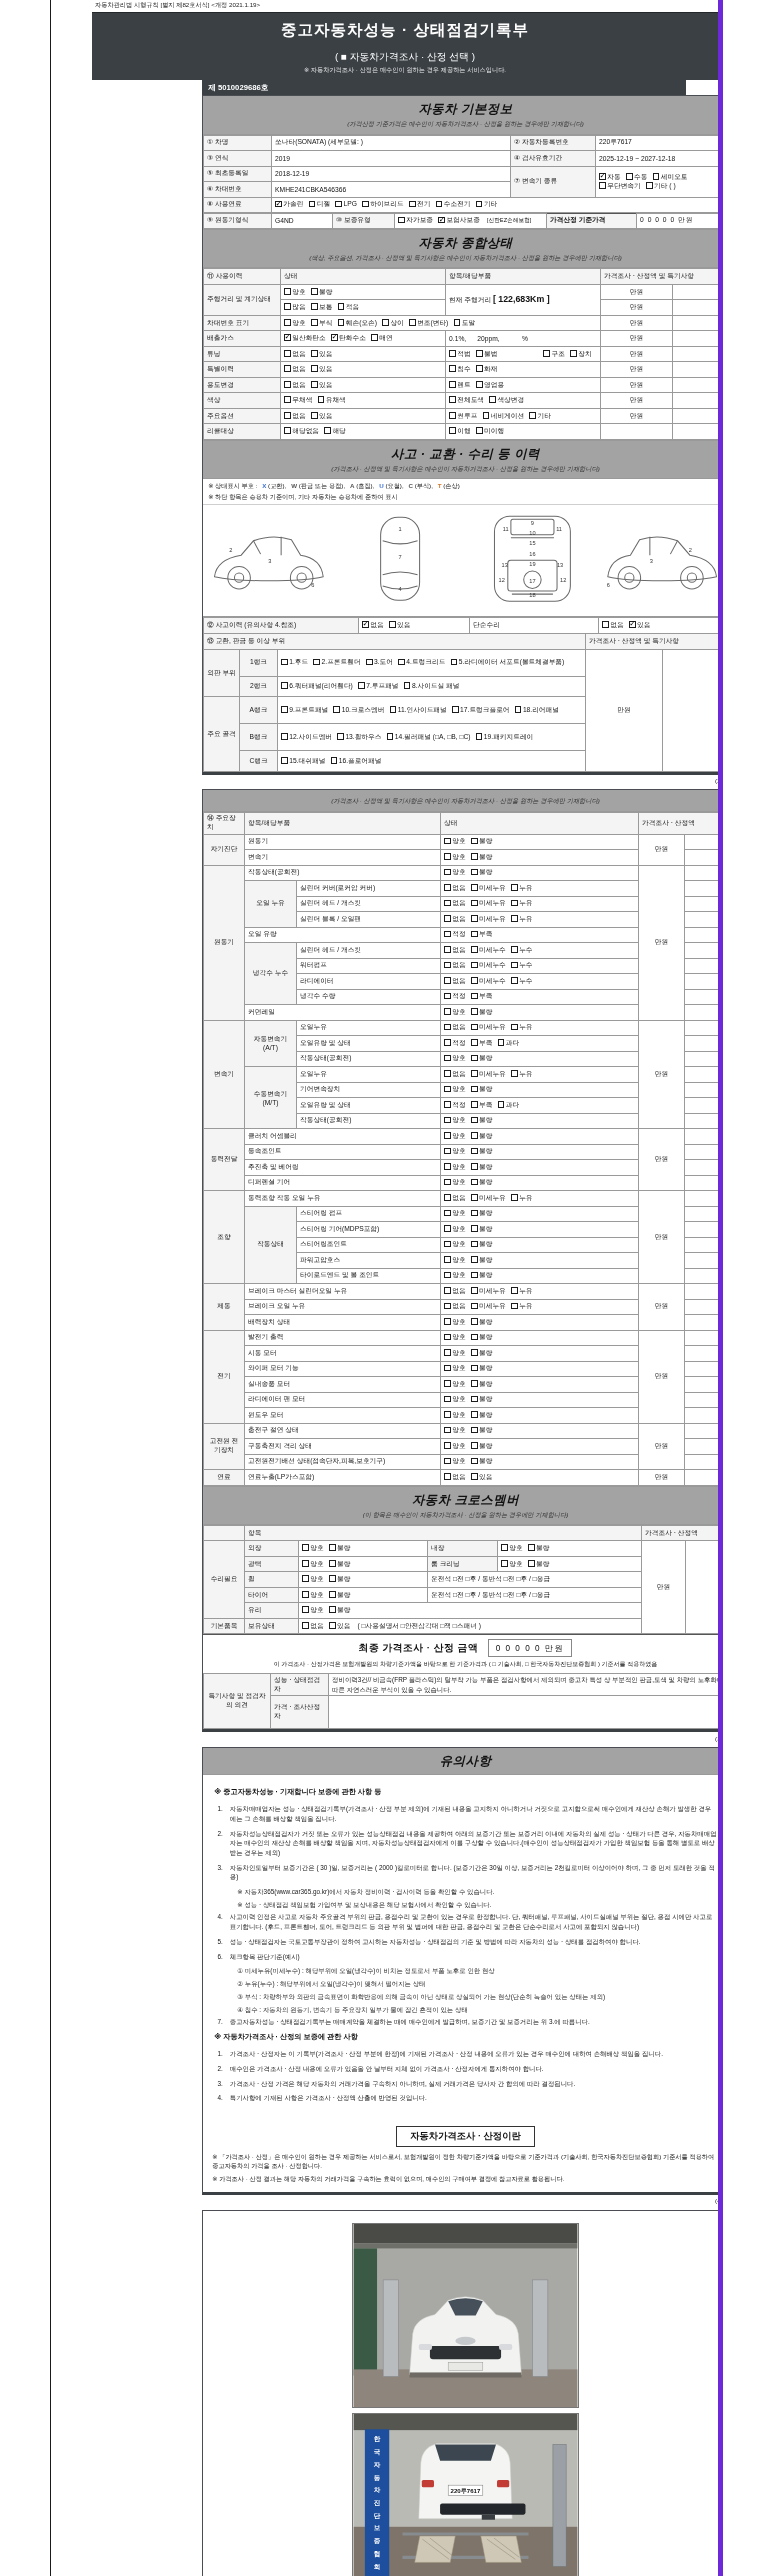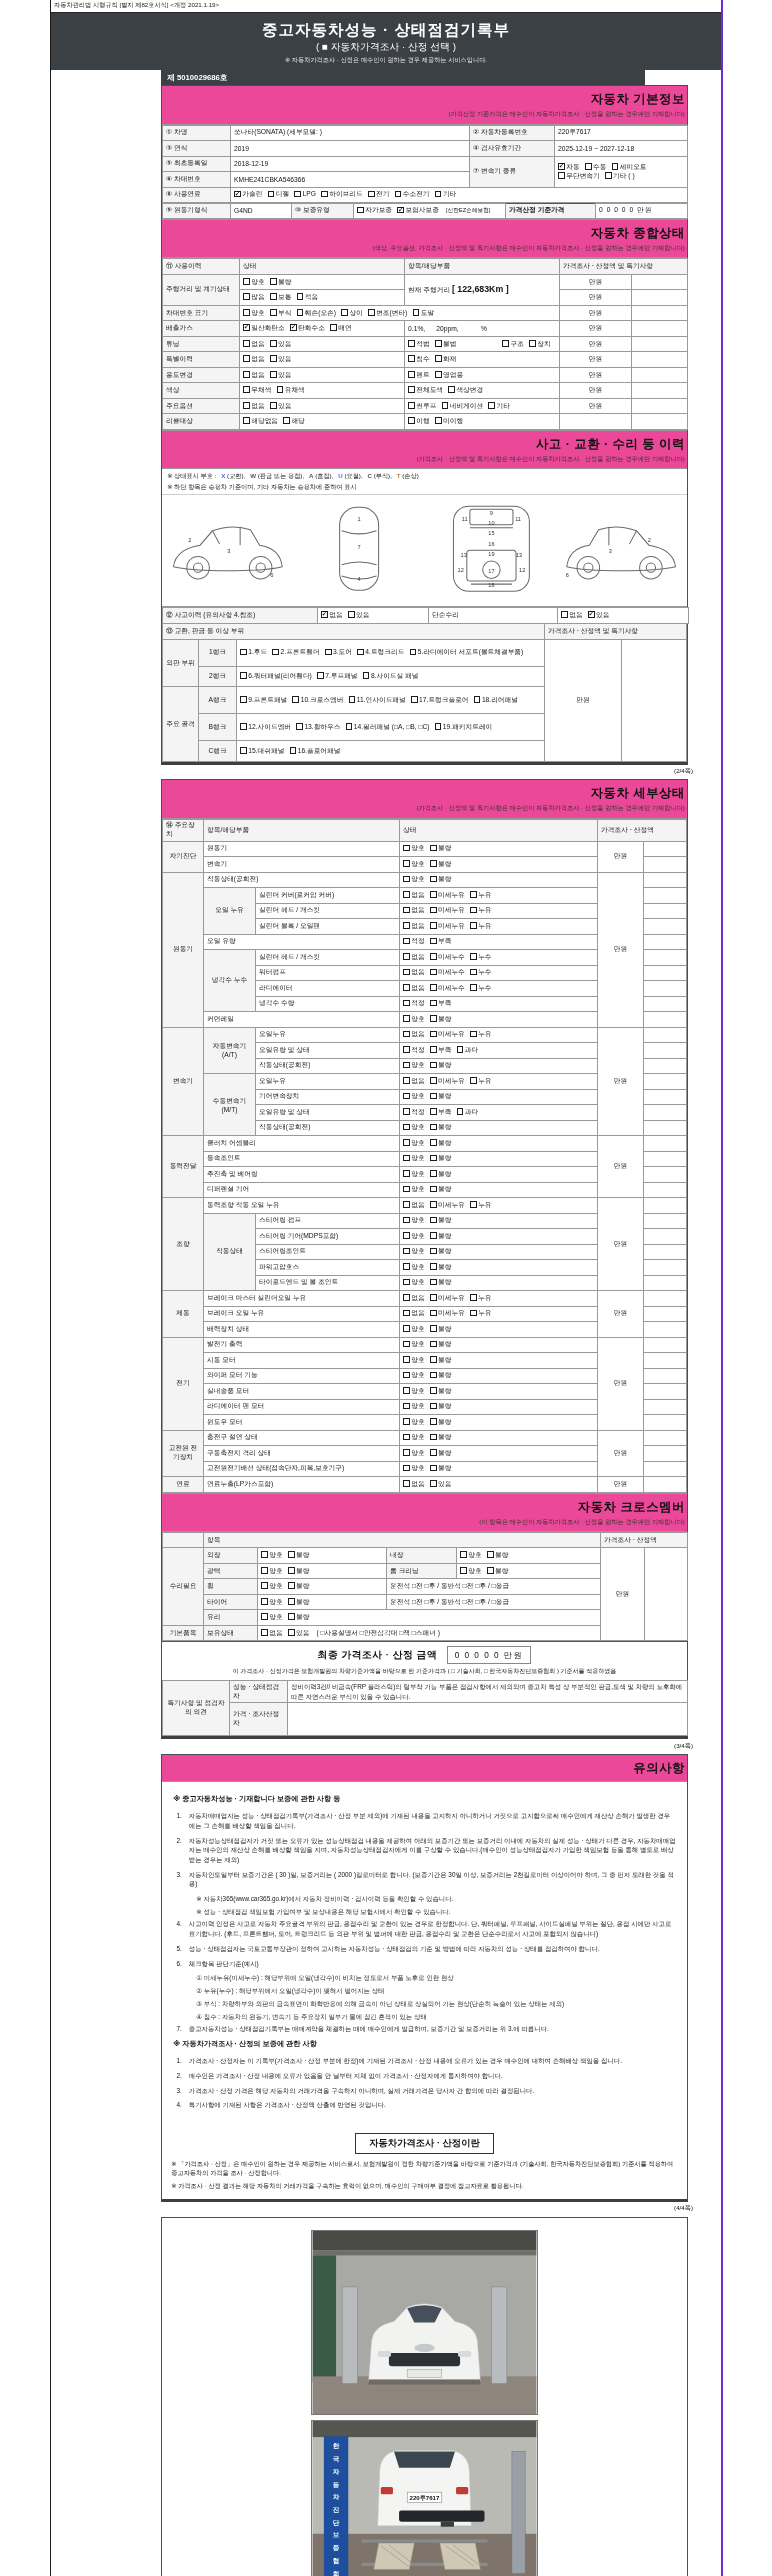--- a/index.html
+++ b/index.html
@@ -1,27 +1,27 @@
 <!DOCTYPE html>
 <html style="font-size:8.2px"><head>
 <meta charset="utf-8">
 <style>
   * { box-sizing: border-box; margin: 0; padding: 0; }
   body { background:#fff; font-family:"Liberation Sans","DejaVu Sans",sans-serif; color:#111; }
   .page { position:relative; width:673px; height:2576px; margin-left:50px;
-          border-left:1px solid #1a1a1a; border-right:2px solid #6d28d9; overflow:hidden; background:#fff; }
+          border-left:1px solid #1a1a1a; border-right:5px solid #6d28d9; overflow:hidden; background:#fff;padding-left:41px; }
   .topnote { font-size:6.2px; color:#222; padding:1px 0 1.5px 3.1px; }
   .band { background:#3b4045; border-top:1.5px solid #23262a; padding:7.2px 0 5.2px 0; text-align:center; color:#fff; }
   .band .t1 { font-size:15.5px; font-weight:bold; letter-spacing:1px; }
-  .band .t2 { font-size:9.8px; margin-top:0; }
+  .band .t2 { font-size:9.8px; margin-top:10px; }
   .band .t3 { font-size:6.2px; color:#e8e8e8; margin-top:2.1px; }
   .numstrip { background:#3b4045; color:#fff; font-weight:bold; font-size:7.7px;
               margin-left:110px; width:484px; padding:2.6px 0 2.6px 6.2px; }
   .formbox { margin-left:110px; width:527px; border:1px solid #4a4e52; border-bottom:3.6px solid #3b4045; background:#fff; }
-  .sechead { background:#ec4899; border-bottom:0.5px solid #999; text-align:right; padding:5.2px 2.1px 4.1px 2.1px; }
+  .sechead { background:#a3a3a3; border-bottom:0.5px solid #999; text-align:center; padding:5.2px 2.1px 4.1px 2.1px;font-style:italic; }
   .sechead .st { font-size:12.4px; font-weight:bold; letter-spacing:0.5px; }
   .sechead .ss { font-size:6.2px; color:#333; margin-top:2.1px; }
   table { border-collapse:collapse; width:100%; table-layout:fixed; }
   td { border:0.5px solid #9a9a9a; font-size:6.7px; padding:1.5px 3.1px; vertical-align:middle; height:15.5px; background:#fff; }
   td.lab { background:#f4f4f4; }
   .pre { white-space:pre; }
   .cb { display:inline-block; width:6.7px; height:6.7px; border:1px solid #1d1d1d; background:#fff;
         vertical-align:-1px; margin-right:1.5px; position:relative; }
   .cb.on::after { content:"✓"; position:absolute; left:-0.5px; top:-3.1px; font-size:7.7px; font-weight:bold; color:#000; }
   .opt { display:inline-block; margin-right:5.2px; white-space:nowrap; }
@@ -358,21 +358,20 @@
         <td class="gcell">C랭크</td>
         <td style="height:20.6px"><span class="opt"><span class="cb"></span><span class="ol">15.대쉬패널</span></span><span class="opt"><span class="cb"></span><span class="ol">16.플로어패널</span></span></td>
       </tr>
     </tbody>
       </table>
   </div>
   <div class="marker">(2/4쪽)</div>
 
   <div class="formbox">
     <div class="sechead">
-      <div class="st">자동차 세부상태</div>
       <div class="ss">(가격조사 · 산정액 및 특기사항은 매수인이 자동차가격조사 · 산정을 원하는 경우에만 기재합니다)</div>
     </div>
 
     <table>
       <colgroup>
           <col style="width:41px">
           <col style="width:52px">
           <col style="width:144px">
           <col style="width:198px">
           <col style="width:46px">

